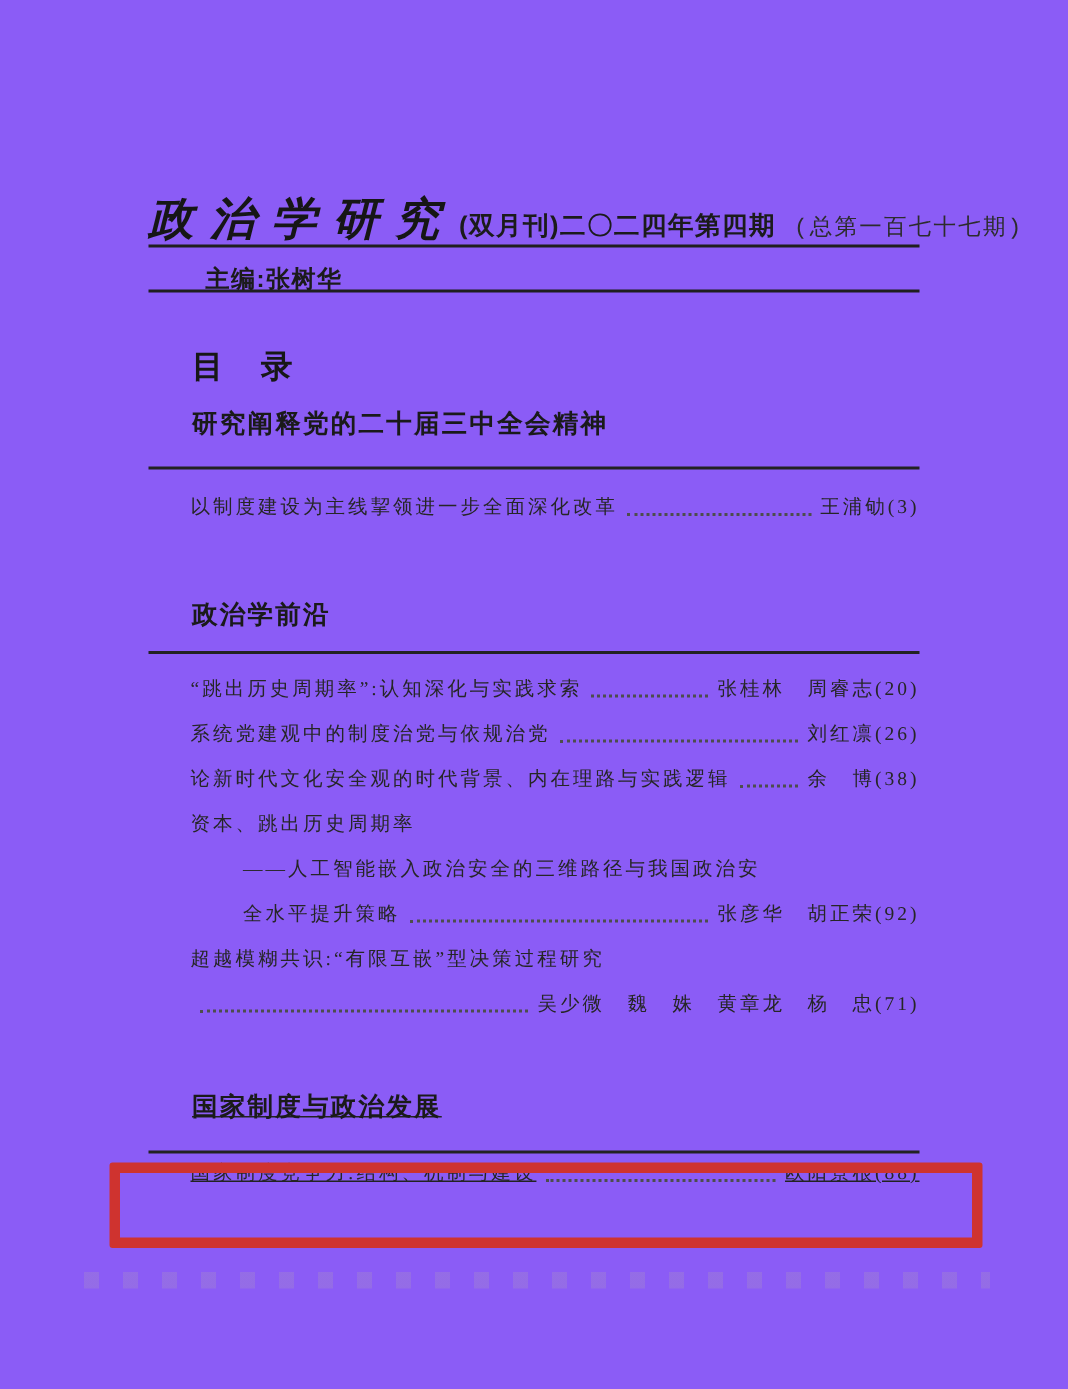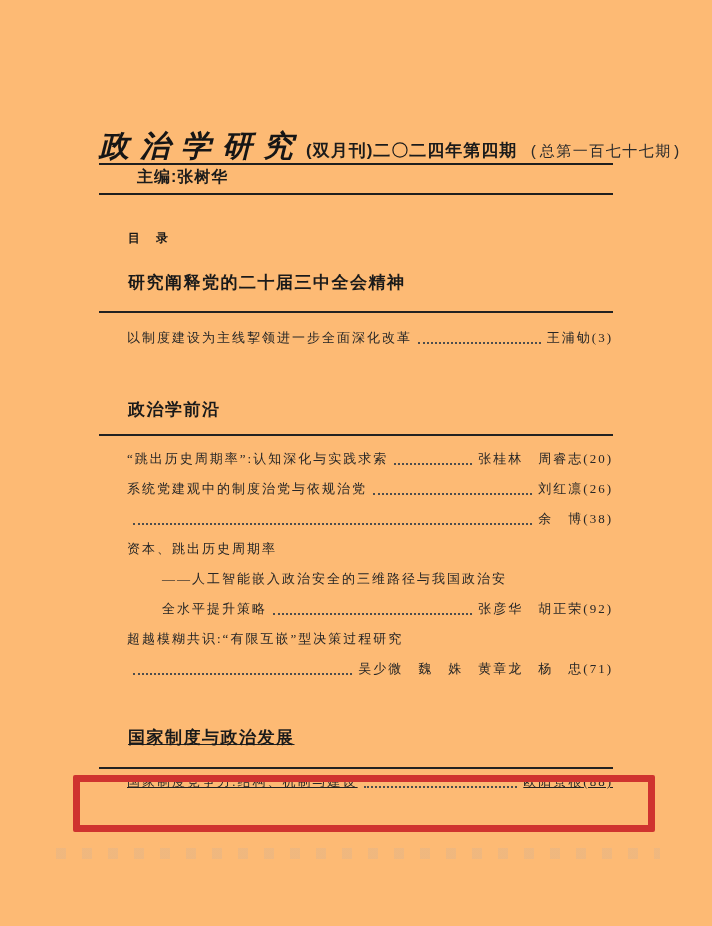--- a/index.html
+++ b/index.html
@@ -1,40 +1,40 @@
 <!DOCTYPE html>
 <html><head>
 <meta charset="utf-8">
 <style>
   html,body{margin:0;padding:0;}
   body{width:712px;height:926px;background:#ffffff;overflow:hidden;}
-  .page{position:relative;width:712px;height:926px;background:#fdba74;
+  .page{position:relative;width:712px;height:926px;background:#8b5cf6;
         font-family:"Liberation Serif",serif;color:#222;}
 
   
   .masthead{position:absolute;left:99px;top:112px;width:560px;
             display:flex;align-items:baseline;white-space:nowrap;}
   .jtitle{font-family:"DejaVu Serif",serif;font-style:italic;font-weight:bold;
           font-size:30px;letter-spacing:11px;color:#161616;}
   .jinfo{font-family:"Liberation Sans",sans-serif;font-weight:bold;
          font-size:17px;letter-spacing:1px;margin-left:2px;color:#1b1b1b;margin-top:27px;}
   .jtotal{font-family:Liberation Mono, monospace;font-size:15px;
           letter-spacing:1.5px;margin-left:12px;color:#2c2c2c;}
 
   .rule{position:absolute;left:99px;width:514px;height:2px;background:#1f1f1f;}
   .rule.r1{top:163px;}
   .rule.r2{top:193px;}
 
-  .editor{position:absolute;left:137px;top:165px;height:24px;line-height:24px;
+  .editor{position:absolute;left:137px;top:175px;height:24px;line-height:24px;
           font-family:"Liberation Sans",sans-serif;font-weight:bold;
           font-size:16px;letter-spacing:1px;color:#1b1b1b;}
 
   .toc-label{position:absolute;left:128px;top:230px;
              font-family:"Liberation Sans",sans-serif;font-weight:bold;
-             font-size:12px;letter-spacing:2px;color:#171717;}
+             font-size:21px;letter-spacing:2px;color:#171717;}
 
   
   .section{position:absolute;left:99px;width:514px;}
   .section.s0{top:273px;}
   .section.s1{top:400px;}
   .section.s2{top:728px;text-decoration:underline;}
   .sec-heading{padding-left:29px;height:20px;line-height:20px;
                font-family:"Liberation Sans",sans-serif;font-weight:bold;
                font-size:17px;letter-spacing:1.5px;color:#1a1a1a;white-space:nowrap;}
   .sec-line{height:2px;background:#222;}
@@ -100,20 +100,21 @@
     <span class="t">“跳出历史周期率”:认知深化与实践求索</span>
     <span class="leader"></span>
     <span class="authors">张桂林　周睿志(20)</span>
   </div>
           <div class="entry">
     <span class="t">系统党建观中的制度治党与依规治党</span>
     <span class="leader"></span>
     <span class="authors">刘红凛(26)</span>
   </div>
           <div class="entry">
+    <span class="t">论新时代文化安全观的时代背景、内在理路与实践逻辑</span>
     <span class="leader"></span>
     <span class="authors">余　博(38)</span>
   </div>
           <div class="entry">
     <span class="t">资本、跳出历史周期率</span>
 
   </div>
           <div class="entry indent">
     <span class="t">——人工智能嵌入政治安全的三维路径与我国政治安</span>
 

